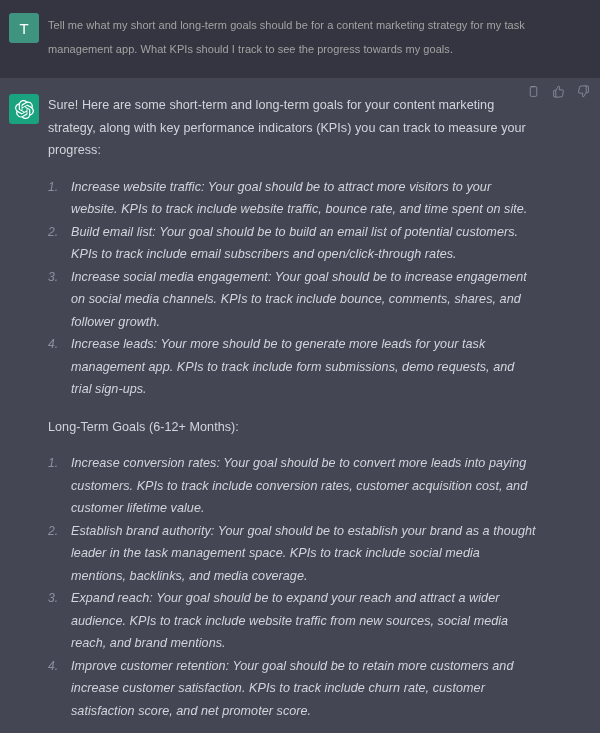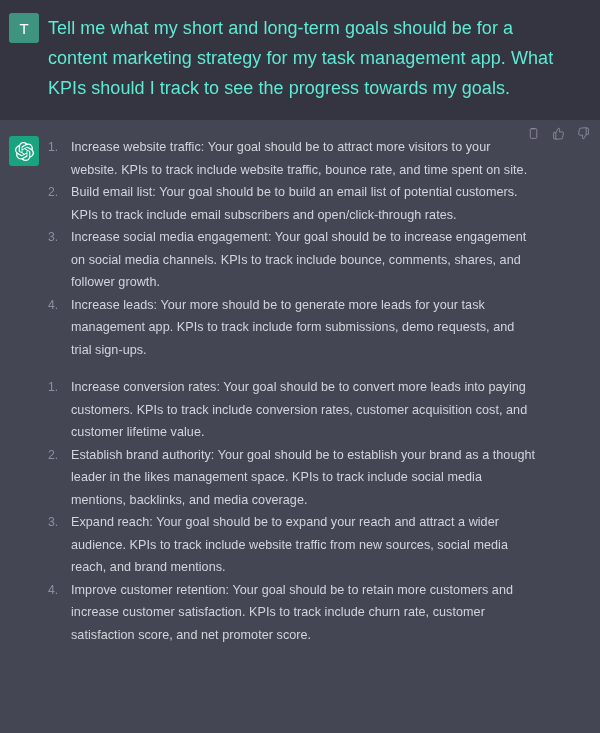--- a/index.html
+++ b/index.html
@@ -73,23 +73,23 @@
   .content-col {
     flex: 1 1 auto;
     padding-right: 62px;
     min-width: 0;
   }
   .message-row.user .content-col {
     padding-right: 40px;
   }
 
   .msg-text {
-    color: #5eead4;
-    font-size: 18px;
-    line-height: 30px;
+    color: #a3a3a3;
+    font-size: 11px;
+    line-height: 24px;
     letter-spacing: 0.05px;
     margin: 0;
   }
 
   .assistant-body {
     color: #d1d5db;
     font-size: 12.6px;
     line-height: 22.5px;
     letter-spacing: 0.05px;
   }
@@ -98,20 +98,21 @@
   }
   .assistant-body p:last-child {
     margin-bottom: 0;
   }
 
   ol.goal-list {
     margin: 0 0 15px 0;
     padding: 0;
     list-style: none;
     counter-reset: goalitem;
+    font-style: italic;
   }
   ol.goal-list li {
     counter-increment: goalitem;
     position: relative;
     padding-left: 23px;
     margin-bottom: 0px;
   }
   ol.goal-list li::before {
     content: counter(goalitem) ".";
     position: absolute;
@@ -175,29 +176,31 @@
         <span>
           <svg viewBox="0 0 24 24" aria-hidden="true">
             <path fill="#ffffff" d="M22.282 9.821a5.985 5.985 0 0 0-.516-4.91 6.046 6.046 0 0 0-6.51-2.9A6.065 6.065 0 0 0 4.981 4.18a5.985 5.985 0 0 0-3.998 2.9 6.046 6.046 0 0 0 .743 7.097 5.98 5.98 0 0 0 .51 4.911 6.051 6.051 0 0 0 6.515 2.9A5.985 5.985 0 0 0 13.26 24a6.056 6.056 0 0 0 5.772-4.206 5.99 5.99 0 0 0 3.997-2.9 6.056 6.056 0 0 0-.747-7.073zM13.26 22.43a4.476 4.476 0 0 1-2.876-1.04l.141-.081 4.779-2.758a.795.795 0 0 0 .392-.681v-6.737l2.02 1.168a.071.071 0 0 1 .038.052v5.583a4.504 4.504 0 0 1-4.494 4.494zM3.6 18.304a4.47 4.47 0 0 1-.535-3.014l.142.085 4.783 2.759a.771.771 0 0 0 .78 0l5.843-3.369v2.332a.08.08 0 0 1-.033.062L9.74 19.95a4.5 4.5 0 0 1-6.14-1.646zM2.34 7.896a4.485 4.485 0 0 1 2.366-1.973V11.6a.766.766 0 0 0 .388.676l5.815 3.355-2.02 1.168a.076.076 0 0 1-.071 0l-4.83-2.786A4.504 4.504 0 0 1 2.34 7.872zm16.597 3.855l-5.833-3.387L15.119 7.2a.076.076 0 0 1 .071 0l4.83 2.791a4.494 4.494 0 0 1-.676 8.105v-5.678a.79.79 0 0 0-.407-.667zm2.01-3.023l-.141-.085-4.774-2.782a.776.776 0 0 0-.785 0L9.409 9.23V6.897a.066.066 0 0 1 .028-.061l4.83-2.787a4.5 4.5 0 0 1 6.68 4.66zm-12.64 4.135l-2.02-1.164a.08.08 0 0 1-.038-.057V6.075a4.5 4.5 0 0 1 7.375-3.453l-.142.08L8.704 5.46a.795.795 0 0 0-.393.681zm1.097-2.365l2.602-1.5 2.607 1.5v2.999l-2.597 1.5-2.607-1.5z"></path>
           </svg>
         </span>
       </div>
     </div>
 
     <div class="content-col">
       <div class="assistant-body">
+        <p>Sure! Here are some short-term and long-term goals for your content marketing strategy, along with key performance indicators (KPIs) you can track to measure your progress:</p>
         <ol class="goal-list">
           <li>Increase website traffic: Your goal should be to attract more visitors to your website. KPIs to track include website traffic, bounce rate, and time spent on site.</li>
           <li>Build email list: Your goal should be to build an email list of potential customers. KPIs to track include email subscribers and open/click-through rates.</li>
           <li>Increase social media engagement: Your goal should be to increase engagement on social media channels. KPIs to track include bounce, comments, shares, and follower growth.</li>
           <li>Increase leads: Your more should be to generate more leads for your task management app. KPIs to track include form submissions, demo requests, and trial sign-ups.</li>
         </ol>
+        <p>Long-Term Goals (6-12+ Months):</p>
         <ol class="goal-list">
           <li>Increase conversion rates: Your goal should be to convert more leads into paying customers. KPIs to track include conversion rates, customer acquisition cost, and customer lifetime value.</li>
-          <li>Establish brand authority: Your goal should be to establish your brand as a thought leader in the likes management space. KPIs to track include social media mentions, backlinks, and media coverage.</li>
+          <li>Establish brand authority: Your goal should be to establish your brand as a thought leader in the task management space. KPIs to track include social media mentions, backlinks, and media coverage.</li>
           <li>Expand reach: Your goal should be to expand your reach and attract a wider audience. KPIs to track include website traffic from new sources, social media reach, and brand mentions.</li>
           <li>Improve customer retention: Your goal should be to retain more customers and increase customer satisfaction. KPIs to track include churn rate, customer satisfaction score, and net promoter score.</li>
         </ol>
 
       </div>
     </div>
 
     <div class="actions">
       <button class="action-btn" title="Copy">
         <svg viewBox="0 0 24 24" aria-hidden="true">

